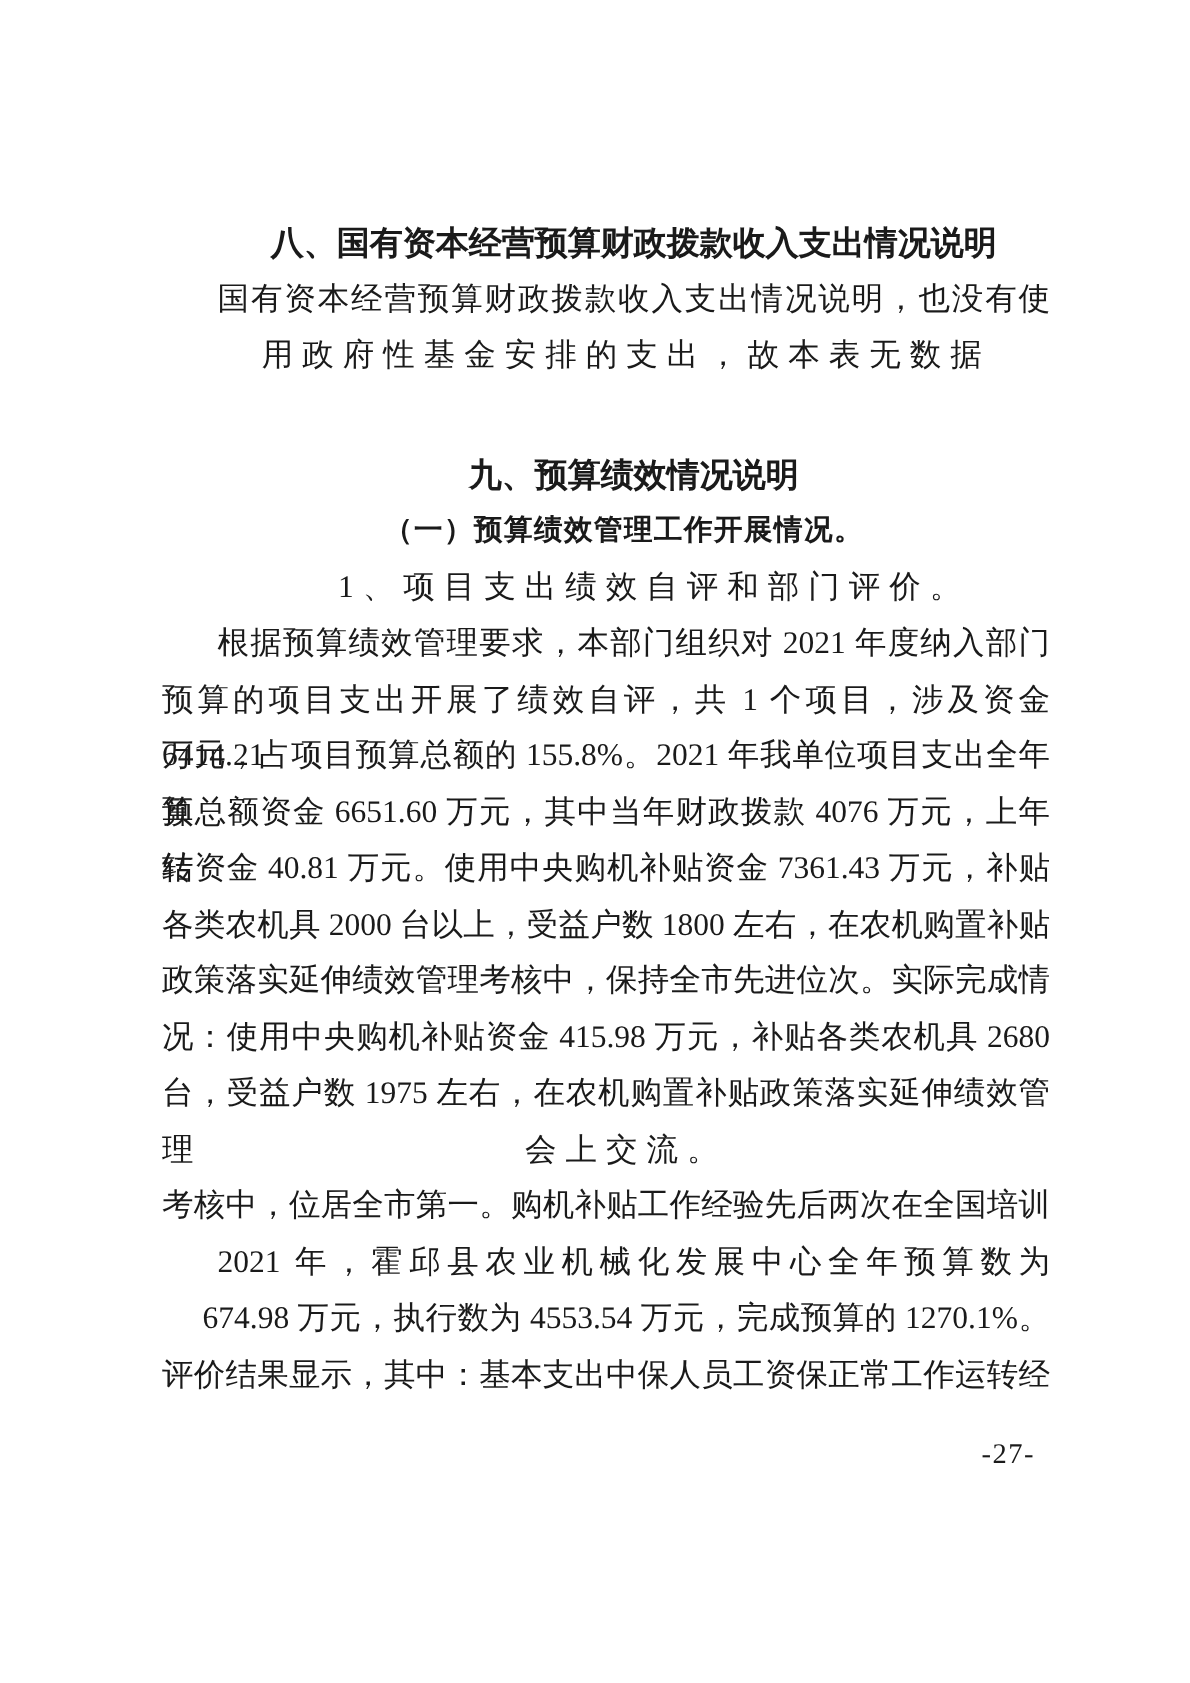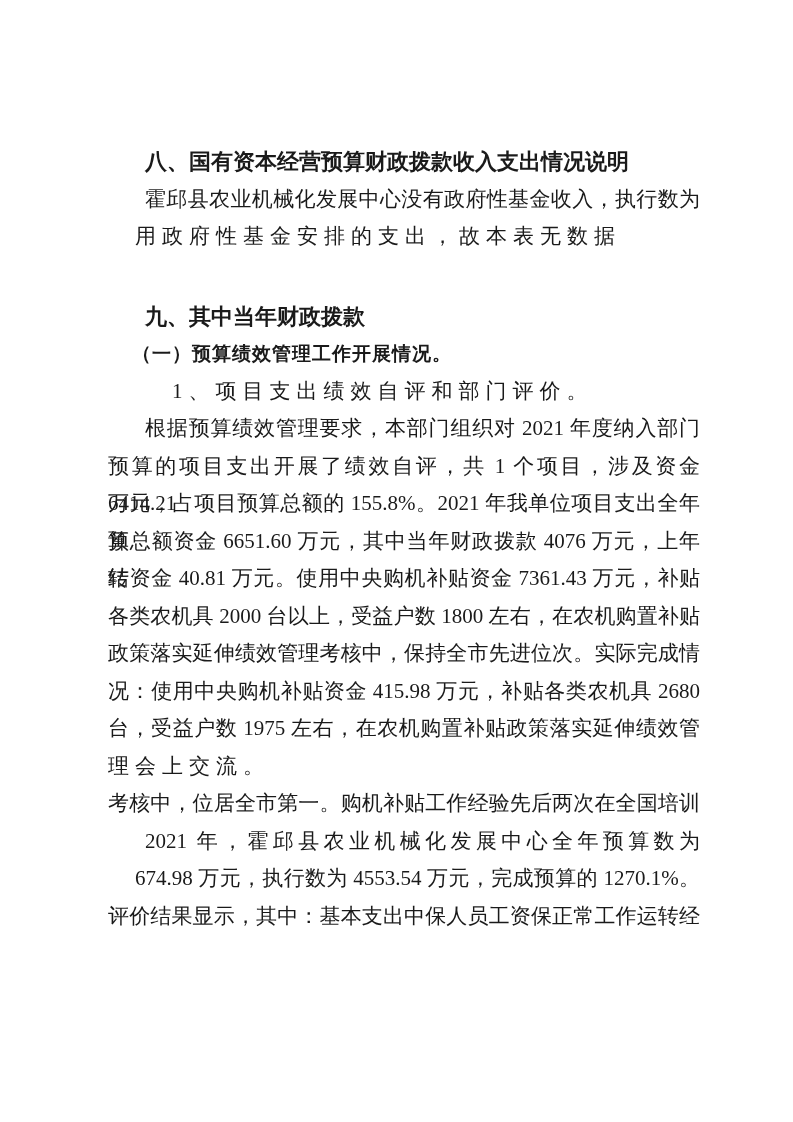--- a/index.html
+++ b/index.html
@@ -13,20 +13,21 @@
     overflow: hidden;
     font-family: "Liberation Serif", "DejaVu Serif", serif;
     color: #1a1a1a;
   }
   .ln {
     line-height: 37.5px;
     height: 37.5px;
     font-size: 21px;
     white-space: nowrap;
     overflow: visible;
+    text-align: center;
   }
   
   .just {
     white-space: normal;
     text-align: justify;
     text-align-last: justify;
   }
   
   .loose { letter-spacing: 6px; margin-left: 27px; }
   .hei {
@@ -51,34 +52,35 @@
     letter-spacing: 1px;
     line-height: 20px;
   }
 </style>
 </head>
 <body>
 
 <div class="page">
   <main>
       <div class="ln hei ind">八、国有资本经营预算财政拨款收入支出情况说明</div>
-      <div class="ln ind just">霍邱县农业机械化发展中心没有政府性基金收入，执行数为</div>
+      <div class="ln ind just">国有资本经营预算财政拨款收入支出情况说明，也没有使</div>
       <div class="ln loose">用政府性基金安排的支出，故本表无数据</div>
       <div class="spacer"></div>
-      <div class="ln hei ind">九、其中当年财政拨款</div>
+      <div class="ln hei ind">九、预算绩效情况说明</div>
       <div class="ln kaib ind-p">（一）预算绩效管理工作开展情况。</div>
       <div class="ln ind loose">1、项目支出绩效自评和部门评价。</div>
       <div class="ln ind just">根据预算绩效管理要求，本部门组织对 2021 年度纳入部门</div>
       <div class="ln just">预算的项目支出开展了绩效自评，共 1 个项目，涉及资金 6414.21</div>
       <div class="ln just">万元，占项目预算总额的 155.8%。2021 年我单位项目支出全年预</div>
       <div class="ln just">算总额资金 6651.60 万元，其中当年财政拨款 4076 万元，上年结</div>
       <div class="ln just">转资金 40.81 万元。使用中央购机补贴资金 7361.43 万元，补贴</div>
       <div class="ln just">各类农机具 2000 台以上，受益户数 1800 左右，在农机购置补贴</div>
       <div class="ln just">政策落实延伸绩效管理考核中，保持全市先进位次。实际完成情</div>
       <div class="ln just">况：使用中央购机补贴资金 415.98 万元，补贴各类农机具 2680</div>
       <div class="ln just">台，受益户数 1975 左右，在农机购置补贴政策落实延伸绩效管理</div>
       <div class="ln loose">会上交流。</div>
       <div class="ln just">考核中，位居全市第一。购机补贴工作经验先后两次在全国培训</div>
       <div class="ln ind just">2021 年，霍邱县农业机械化发展中心全年预算数为</div>
       <div class="ln ind-sm just">674.98 万元，执行数为 4553.54 万元，完成预算的 1270.1%。</div>
       <div class="ln just">评价结果显示，其中：基本支出中保人员工资保正常工作运转经</div>
     </main>
+  <div class="footer">-27-</div>
 </div>
 
 </body></html>

